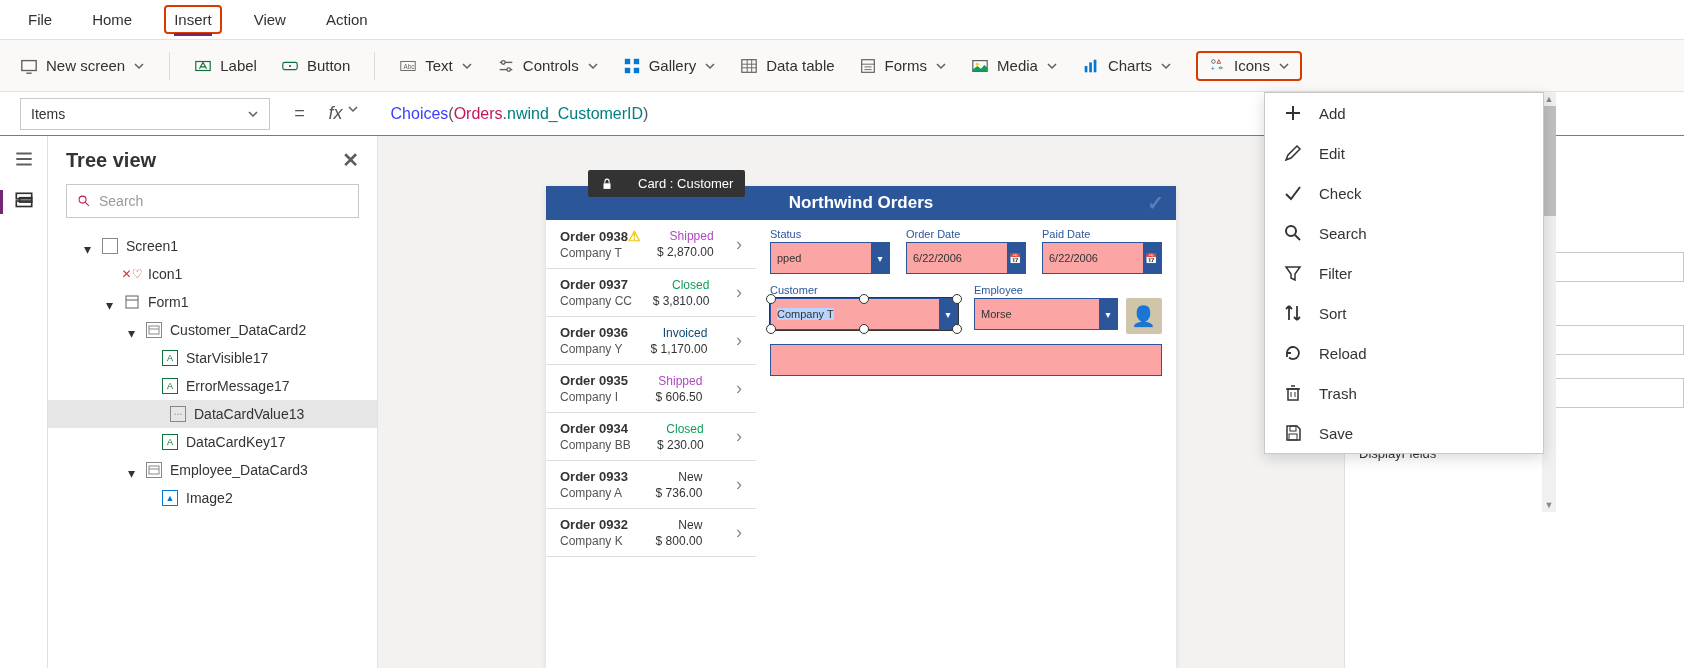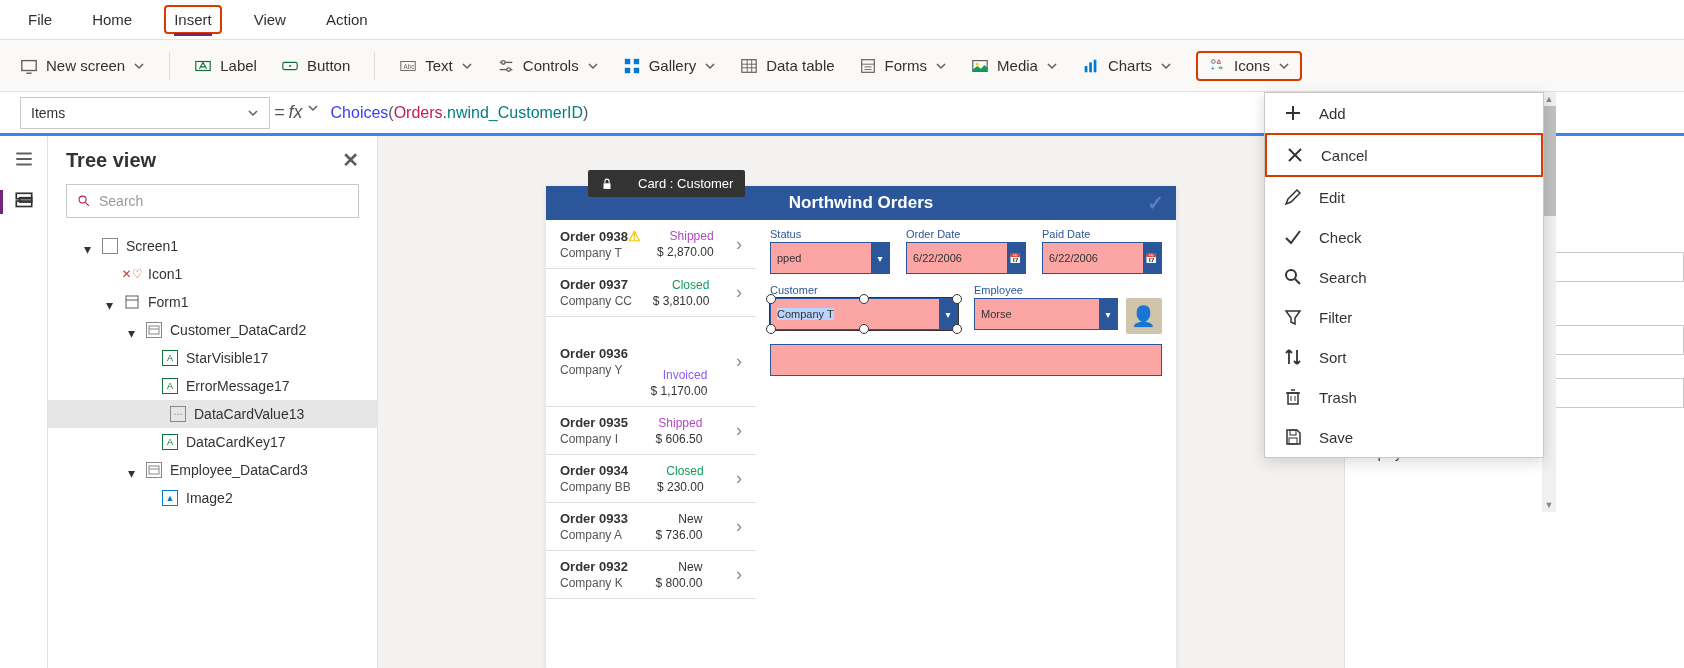--- a/index.html
+++ b/index.html
@@ -11,21 +11,21 @@
   .menubar .item.active { border: 2px solid #d83b01; border-radius:4px; position:relative; }
   .menubar .item.active::after { content:""; position:absolute; bottom:-4px; left:8px; right:8px; height:3px; background:#742774; }
   
   
   .ribbon { height: 52px; display:flex; align-items:center; gap: 24px; padding: 0 20px; border-bottom:1px solid #e1e1e1; background:#faf9f8; }
   .ribbon .btn { display:flex; align-items:center; gap:8px; font-size:15px; color:#323130; cursor:pointer; }
   .ribbon .icons-btn { border:2px solid #d83b01; border-radius:4px; padding:4px 10px; }
   .ribbon-icon { width:18px; height:18px; display:inline-flex; align-items:center; justify-content:center; }
   
   
-  .formula-row { height: 44px; display:flex; align-items:center; padding: 4px 20px; gap: 4px; border-bottom:3px solid #3b82f6; }
+  .formula-row { height: 44px; display:flex; align-items:center; padding: 4px 20px; gap: 24px; border-bottom:1px solid #3b82f6; }
   .prop-select { width: 250px; height: 32px; border:1px solid #c8c8c8; padding: 0 10px; display:flex; align-items:center; justify-content:space-between; font-size:14px; background:#fff; }
   .eq { font-size:18px; font-style:italic; color:#555; }
   .fx { font-style:italic; font-size:18px; color:#555; display:flex; gap:4px; }
   .formula { flex:1; font-family: Consolas, monospace; font-size:16px; padding: 0 8px; }
   .formula .fn { color:#3b3bff; }
   .formula .ds { color:#c2185b; }
   .formula .fld { color:#008080; }
   .formula .paren { color:#555; }
   
   
@@ -63,21 +63,21 @@
   .order-row { border-bottom:1px solid #ddd; padding:8px 14px; display:flex; align-items:center; justify-content:space-between; }
   .order-row .left { display:flex; flex-direction:column; gap:2px; }
   .order-row .right { display:flex; flex-direction:column; align-items:flex-end; gap:2px; }
   .order-row .title { font-weight:600; font-size:13px; }
   .order-row .company { font-size:12px; color:#555; }
   .order-row .status { font-size:12px; font-weight:500; }
   .order-row .amount { font-size:12px; color:#333; }
   .order-row .chev { font-size:18px; color:#888; margin-left:6px; }
   .status.shipped { color:#b146c2; }
   .status.closed { color:#0f9d58; }
-  .status.invoiced { color:#8b5cf6;margin-top:43px; }
+  .status.invoiced { color:#0c4a6e; }
   .status.new { color:#333; }
   .warn-tri { color:#f2c811; font-size:14px; }
   
   .detail { flex:1; padding: 8px 14px; font-size:11px; position:relative; }
   .detail .field-row { display:flex; gap:16px; margin-bottom:10px; }
   .detail .field { flex:1; }
   .detail label { color:#2b579a; font-size:11px; display:block; margin-bottom:2px; }
   .detail .inputlike { height:22px; border:1px solid #2b579a; background:#fca5a5; display:flex; align-items:center; padding:15px 6px; font-size:11px; position:relative; }
   .detail .inputlike .dd { position:absolute; right:0; top:0; bottom:0; width:18px; background:#2b579a; display:flex; align-items:center; justify-content:center; color:#fff; font-size:10px; }
   .detail .inputlike.selected-ctrl { outline:1px solid #333; }
@@ -546,29 +546,20 @@
 <div class="icons-menu" id="iconsmenu">
     <div class="mi">
       <span class="mi-icon">
         <svg width="20" height="20" viewBox="0 0 20 20">
           <line x1="10" y1="3" x2="10" y2="17" stroke="#333" stroke-width="2"></line>
           <line x1="3" y1="10" x2="17" y2="10" stroke="#333" stroke-width="2"></line>
         </svg>
       </span>
       <span>Add</span>
     </div>
-    <div class="mi highlighted">
-      <span class="mi-icon">
-        <svg width="20" height="20" viewBox="0 0 20 20">
-          <line x1="4" y1="4" x2="16" y2="16" stroke="#333" stroke-width="2"></line>
-          <line x1="16" y1="4" x2="4" y2="16" stroke="#333" stroke-width="2"></line>
-        </svg>
-      </span>
-      <span>Cancel</span>
-    </div>
     <div class="mi">
       <span class="mi-icon">
         <svg width="20" height="20" viewBox="0 0 20 20">
           <path d="M3 17 L5 12 L14 3 L17 6 L8 15 Z" fill="none" stroke="#333" stroke-width="1.5"></path>
         </svg>
       </span>
       <span>Edit</span>
     </div>
     <div class="mi">
       <span class="mi-icon">
@@ -595,20 +586,29 @@
       </span>
       <span>Filter</span>
     </div>
     <div class="mi">
       <span class="mi-icon">
         <svg width="20" height="20" viewBox="0 0 20 20">
           <path d="M6 3 V17 M6 3 L3 6 M6 3 L9 6 M14 17 V3 M14 17 L11 14 M14 17 L17 14" fill="none" stroke="#333" stroke-width="1.8"></path>
         </svg>
       </span>
       <span>Sort</span>
+    </div>
+    <div class="mi">
+      <span class="mi-icon">
+        <svg width="20" height="20" viewBox="0 0 20 20">
+          <path d="M4 10 a6 6 0 1 1 2 4.5" fill="none" stroke="#333" stroke-width="1.8"></path>
+          <path d="M4 14 L4 10 L8 10" fill="none" stroke="#333" stroke-width="1.8"></path>
+        </svg>
+      </span>
+      <span>Reload</span>
     </div>
     <div class="mi">
       <span class="mi-icon">
         <svg width="20" height="20" viewBox="0 0 20 20">
           <rect x="5" y="6" width="10" height="11" fill="none" stroke="#333" stroke-width="1.5"></rect>
           <line x1="3" y1="6" x2="17" y2="6" stroke="#333" stroke-width="1.5"></line>
           <line x1="8" y1="3" x2="12" y2="3" stroke="#333" stroke-width="1.5"></line>
           <line x1="8" y1="9" x2="8" y2="14" stroke="#333"></line>
           <line x1="12" y1="9" x2="12" y2="14" stroke="#333"></line>
         </svg>

